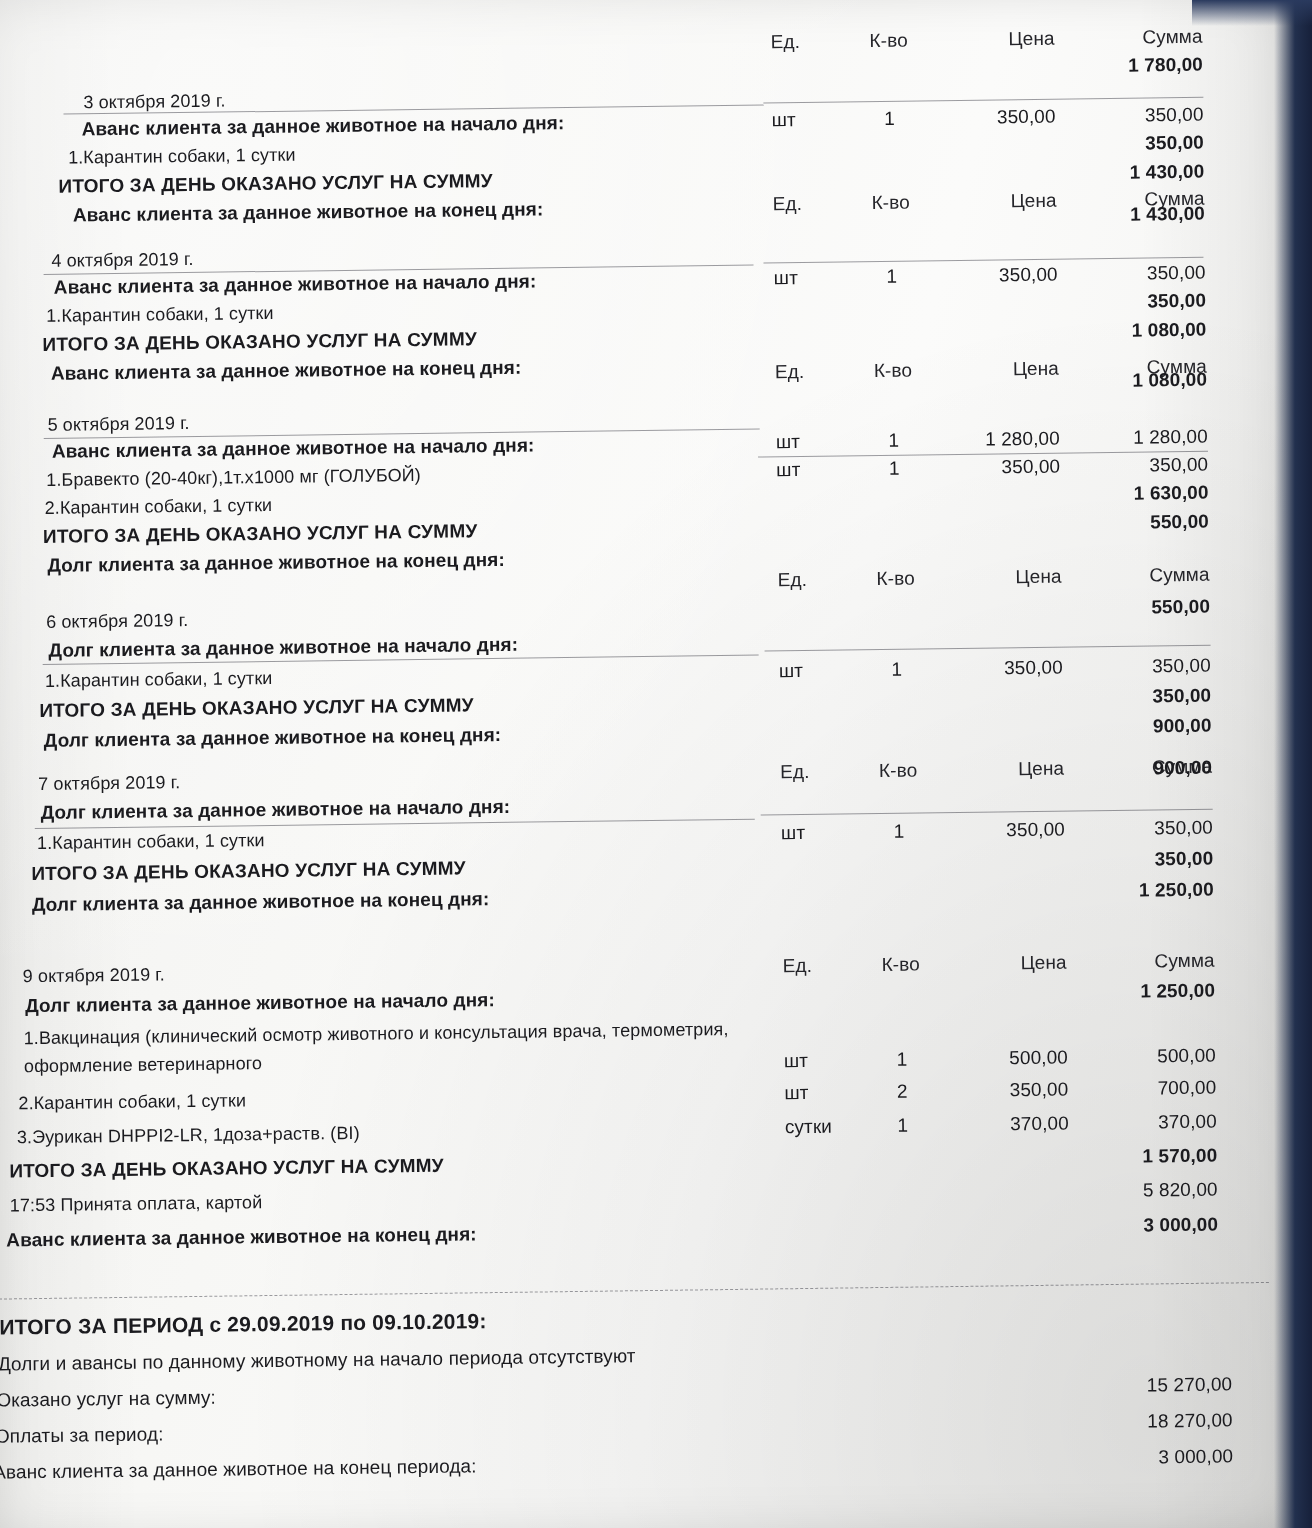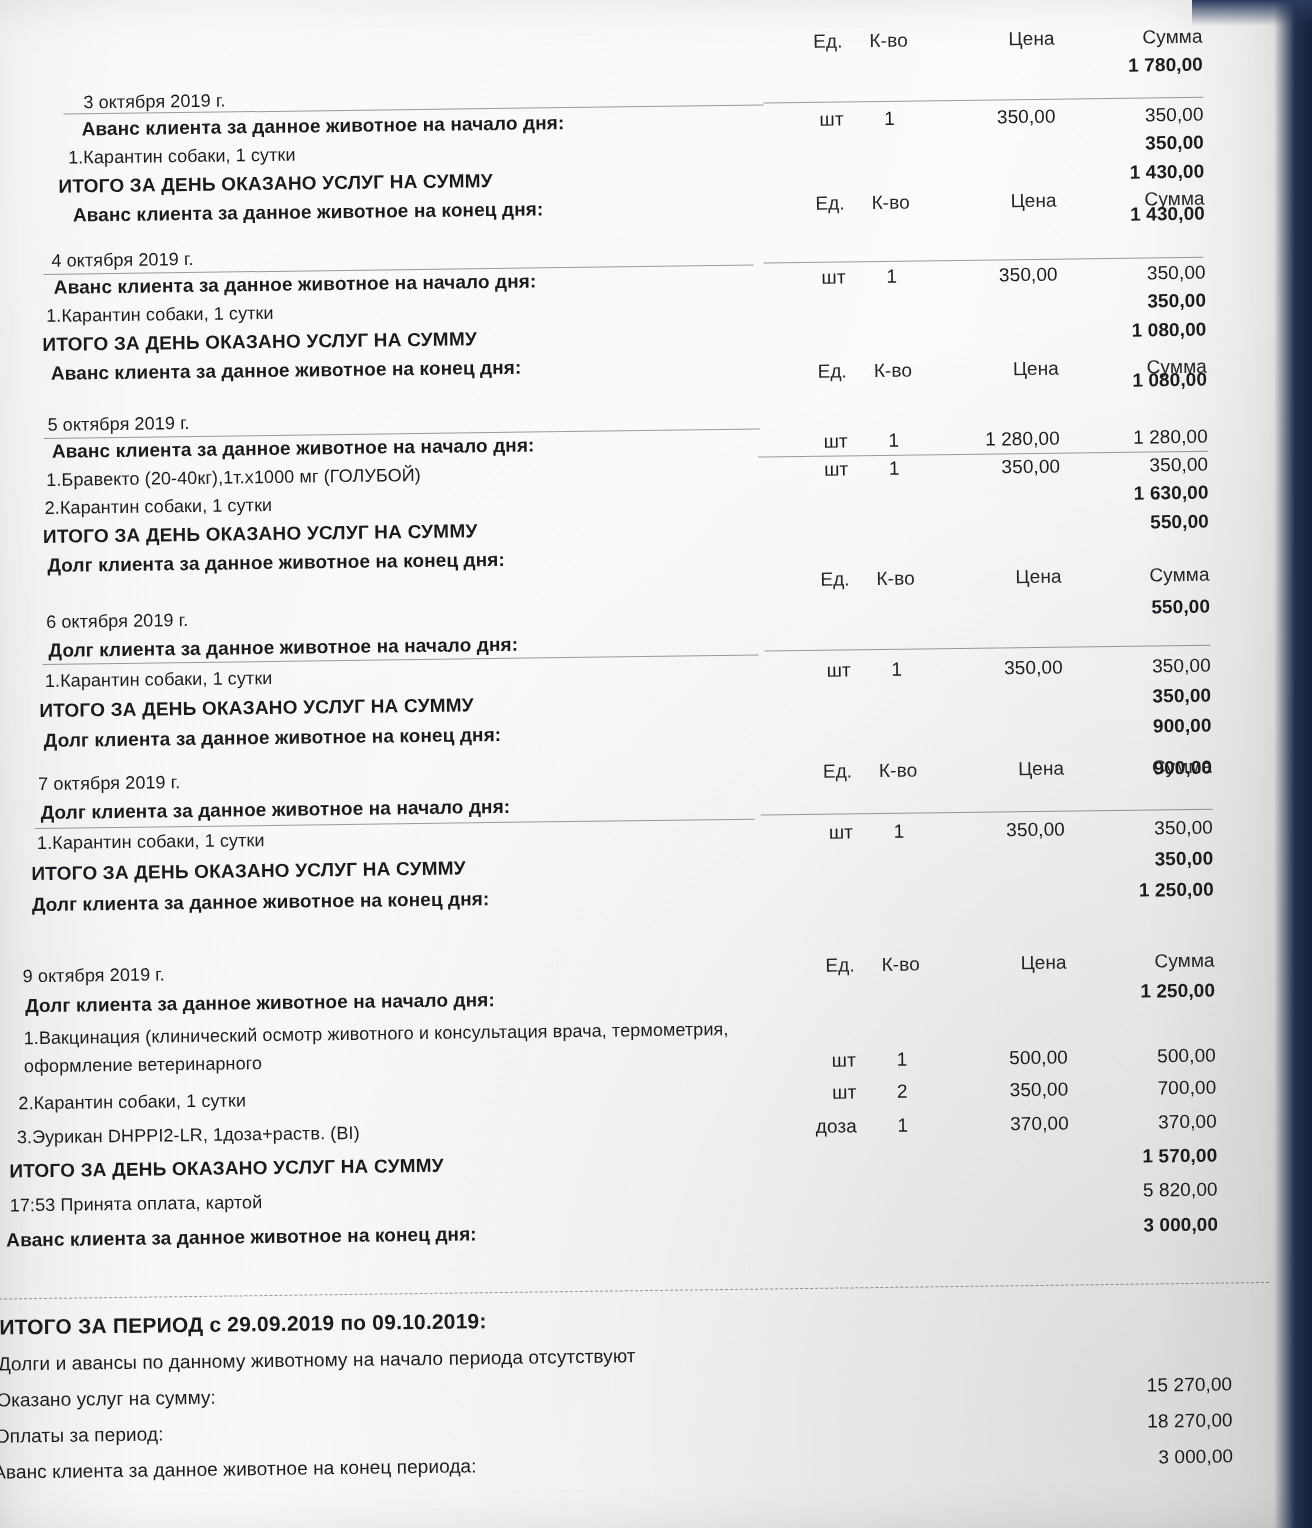--- a/index.html
+++ b/index.html
@@ -78,21 +78,21 @@
   .row {
     position: relative;
     height: 31px;
     line-height: 31px;
     white-space: nowrap;
   }
   .txt {
     position: absolute;
     white-space: nowrap;
   }
-  .col-unit   { position: absolute; left: 780px;  width: 72px;  text-align: right; }
+  .col-unit   { position: absolute; left: 780px;  width: 72px;  text-align: left; }
   .col-qty    { position: absolute; left: 866px;  width: 64px;  text-align: center; }
   .col-price  { position: absolute; left: 944px;  width: 120px; text-align: right; }
   .col-sum    { position: absolute; left: 1078px; width: 134px; text-align: right; }
 
   .hdr { font-size: 19px; color: #25252a; }
   .bold { font-weight: bold; }
   .date { font-size: 18px; }
   .caps { font-weight: bold; letter-spacing: 0.2px; }
   .small { font-size: 18px; }
 
@@ -341,21 +341,21 @@
       <div class="row" style="height:34px;line-height:34px;">
         <span class="txt small" style="left:14px;">2.Карантин собаки, 1 сутки</span>
         <span class="col-unit">шт</span>
         <span class="col-qty">2</span>
         <span class="col-price">350,00</span>
         <span class="col-sum">700,00</span>
       </div>
 
       <div class="row" style="height:34px;line-height:34px;">
         <span class="txt small" style="left:12px;">3.Эурикан DHPPI2-LR, 1доза+раств. (BI)</span>
-        <span class="col-unit">доза</span>
+        <span class="col-unit">сутки</span>
         <span class="col-qty">1</span>
         <span class="col-price">370,00</span>
         <span class="col-sum">370,00</span>
       </div>
 
       <div class="row" style="height:34px;line-height:34px;">
         <span class="txt caps" style="left:4px;">ИТОГО ЗА ДЕНЬ ОКАЗАНО УСЛУГ НА СУММУ</span>
         <span class="col-sum bold">1 570,00</span>
       </div>
 

